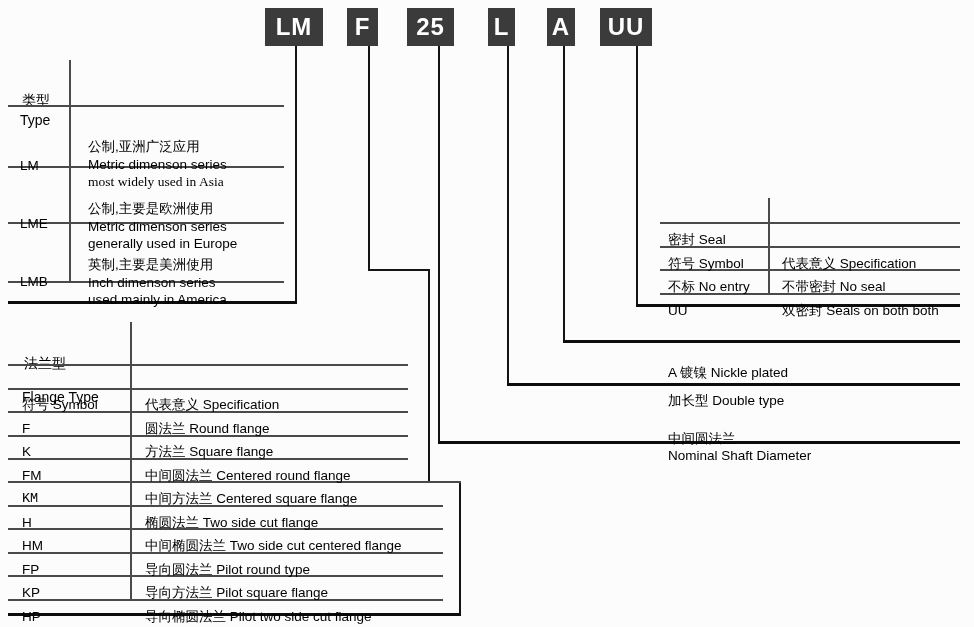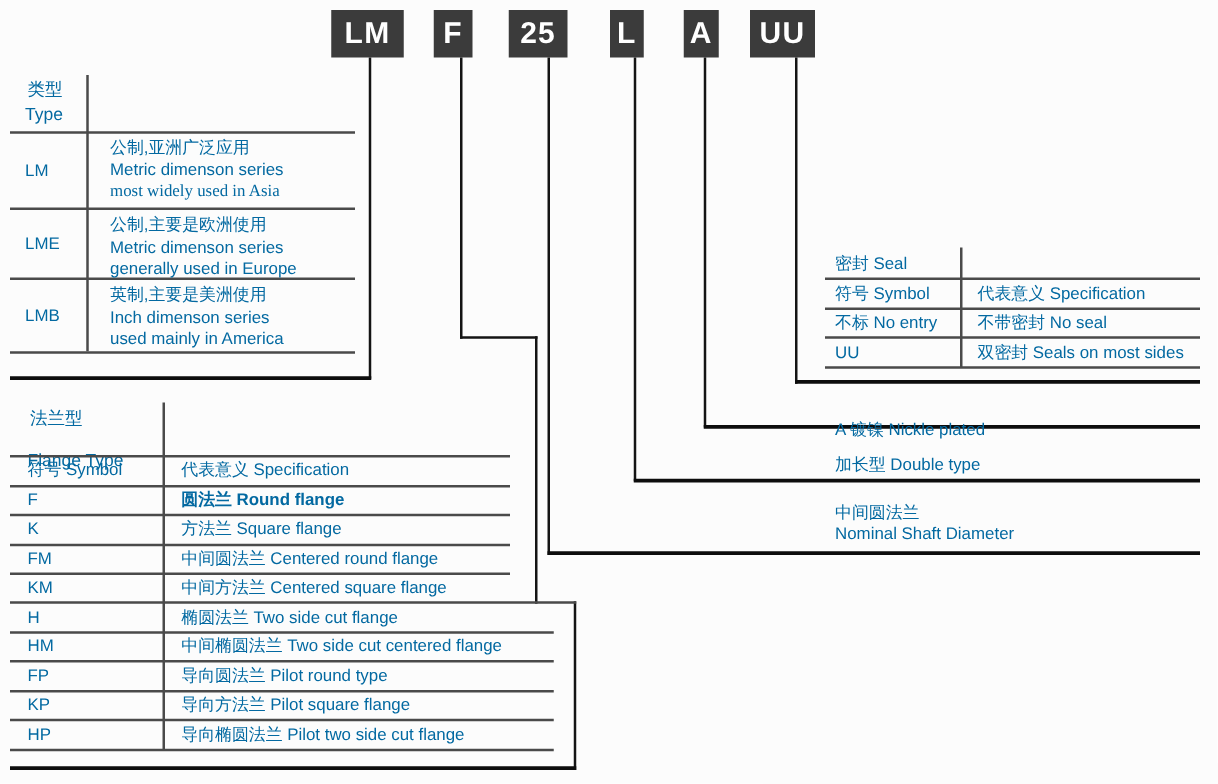--- a/index.html
+++ b/index.html
@@ -12,21 +12,21 @@
     background:var(--c-box_bg,#3b3b3b);color:var(--c-box_text,#fff);
     font-weight:bold;font-size:24px;display:flex;align-items:center;justify-content:center;
     letter-spacing:1px;
   }
   .vline,.hline{position:absolute;background:var(--c-line,#141414);}
   .vline{width:2px;}
   .hline{height:2px;}
   .thin{background:#4a4a4a;height:1.5px;}
   .thindiv{background:#4a4a4a;width:1.5px;}
   .thick{height:3px;background:#0d0d0d;}
-  .t{position:absolute;font-size:13.5px;line-height:16px;white-space:nowrap;color:#0369a1;}
+  .t{position:absolute;font-size:13.5px;line-height:16px;white-space:nowrap;color:#000000;margin-top:29px;}
   .hdr{font-size:14px;}
 </style>
 </head>
 <body>
 
 <div class="canvas">
 
   <div class="code-box" style="left:265px;width:58px;">LM</div>
   <div class="code-box" style="left:347px;width:31px;">F</div>
   <div class="code-box" style="left:407px;width:47px;">25</div>
@@ -96,32 +96,32 @@
   <div class="hline thin" style="left:8px;top:528px;width:435px;"></div>
   <div class="hline thin" style="left:8px;top:552px;width:435px;"></div>
   <div class="hline thin" style="left:8px;top:575px;width:435px;"></div>
   <div class="hline thin" style="left:8px;top:599px;width:435px;"></div>
 
   <div class="t" style="left:22px;top:368px;">符号 Symbol</div>
   <div class="t" style="left:145px;top:368px;">代表意义 Specification</div>
 
   <div>
     <div class="t" style="left:22px;top:392px;">F</div>
-    <div class="t" style="left:145px;top:392px;font-weight:bold;">圆法兰 Round flange</div>
+    <div class="t" style="left:145px;top:392px;">圆法兰 Round flange</div>
   </div>
   <div>
     <div class="t" style="left:22px;top:415px;">K</div>
     <div class="t" style="left:145px;top:415px;">方法兰 Square flange</div>
   </div>
   <div>
     <div class="t" style="left:22px;top:439px;">FM</div>
     <div class="t" style="left:145px;top:439px;">中间圆法兰 Centered round flange</div>
   </div>
   <div>
-    <div class="t" style="left:22px;top:462px;">KM</div>
+    <div class="t" style="left:22px;top:462px;font-family:Liberation Mono, monospace;">KM</div>
     <div class="t" style="left:145px;top:462px;">中间方法兰 Centered square flange</div>
   </div>
   <div>
     <div class="t" style="left:22px;top:486px;">H</div>
     <div class="t" style="left:145px;top:486px;">椭圆法兰 Two side cut flange</div>
   </div>
   <div>
     <div class="t" style="left:22px;top:509px;">HM</div>
     <div class="t" style="left:145px;top:509px;">中间椭圆法兰 Two side cut centered flange</div>
   </div>
@@ -146,21 +146,21 @@
   <div class="hline thin" style="left:660px;top:293px;width:300px;"></div>
 
   <div class="t" style="left:668px;top:227px;">符号 Symbol</div>
   <div class="t" style="left:782px;top:227px;">代表意义 Specification</div>
   <div>
     <div class="t" style="left:668px;top:250px;">不标 No entry</div>
     <div class="t" style="left:782px;top:250px;">不带密封 No seal</div>
   </div>
   <div>
     <div class="t" style="left:668px;top:274px;">UU</div>
-    <div class="t" style="left:782px;top:274px;">双密封 Seals on most sides</div>
+    <div class="t" style="left:782px;top:274px;">双密封 Seals on both both</div>
   </div>
 
   <div class="t" style="left:668px;top:336px;text-align:right;">A 镀镍 Nickle plated</div>
   <div class="t" style="left:668px;top:364px;">加长型 Double type</div>
   <div class="t" style="left:668px;top:402px;">中间圆法兰</div>
   <div class="t" style="left:668px;top:419px;">Nominal Shaft Diameter</div>
 
 </div>
 
 </body></html>

